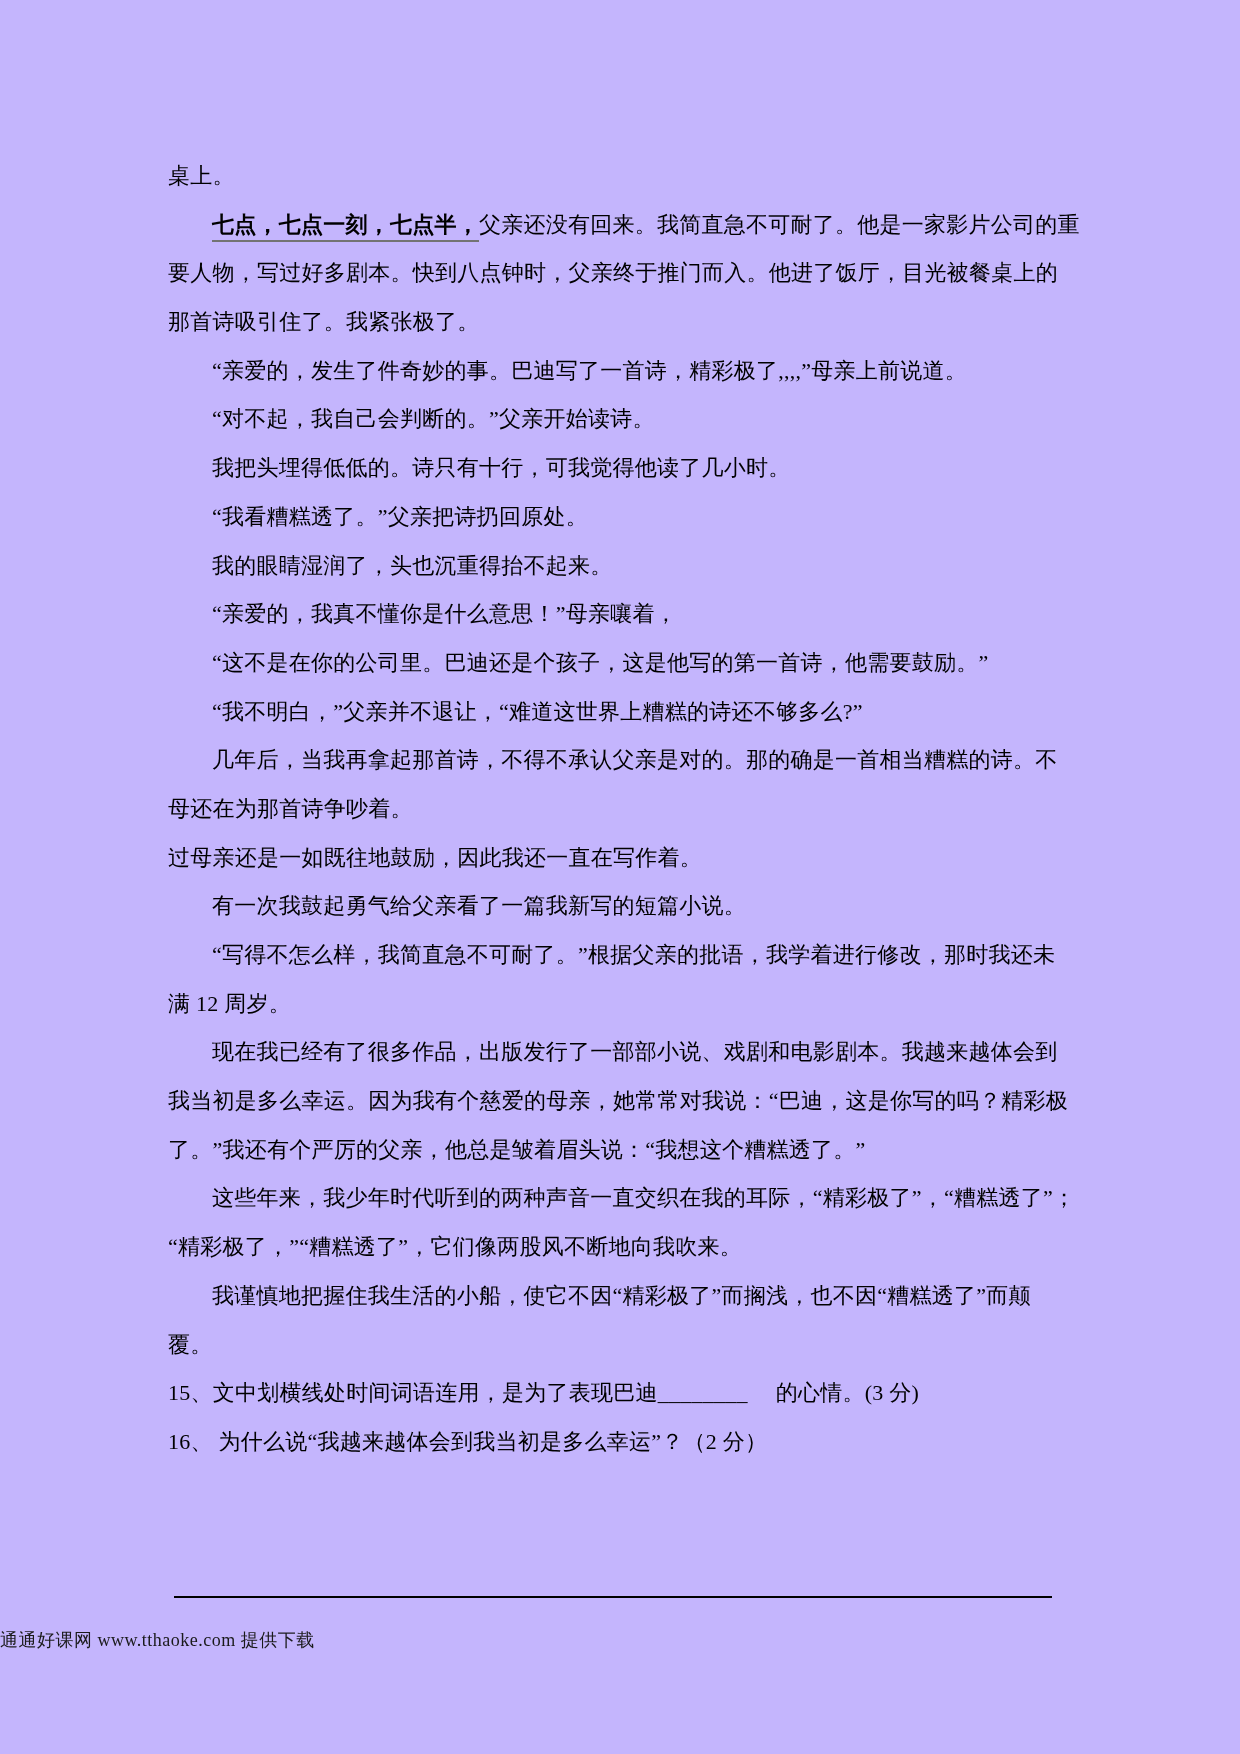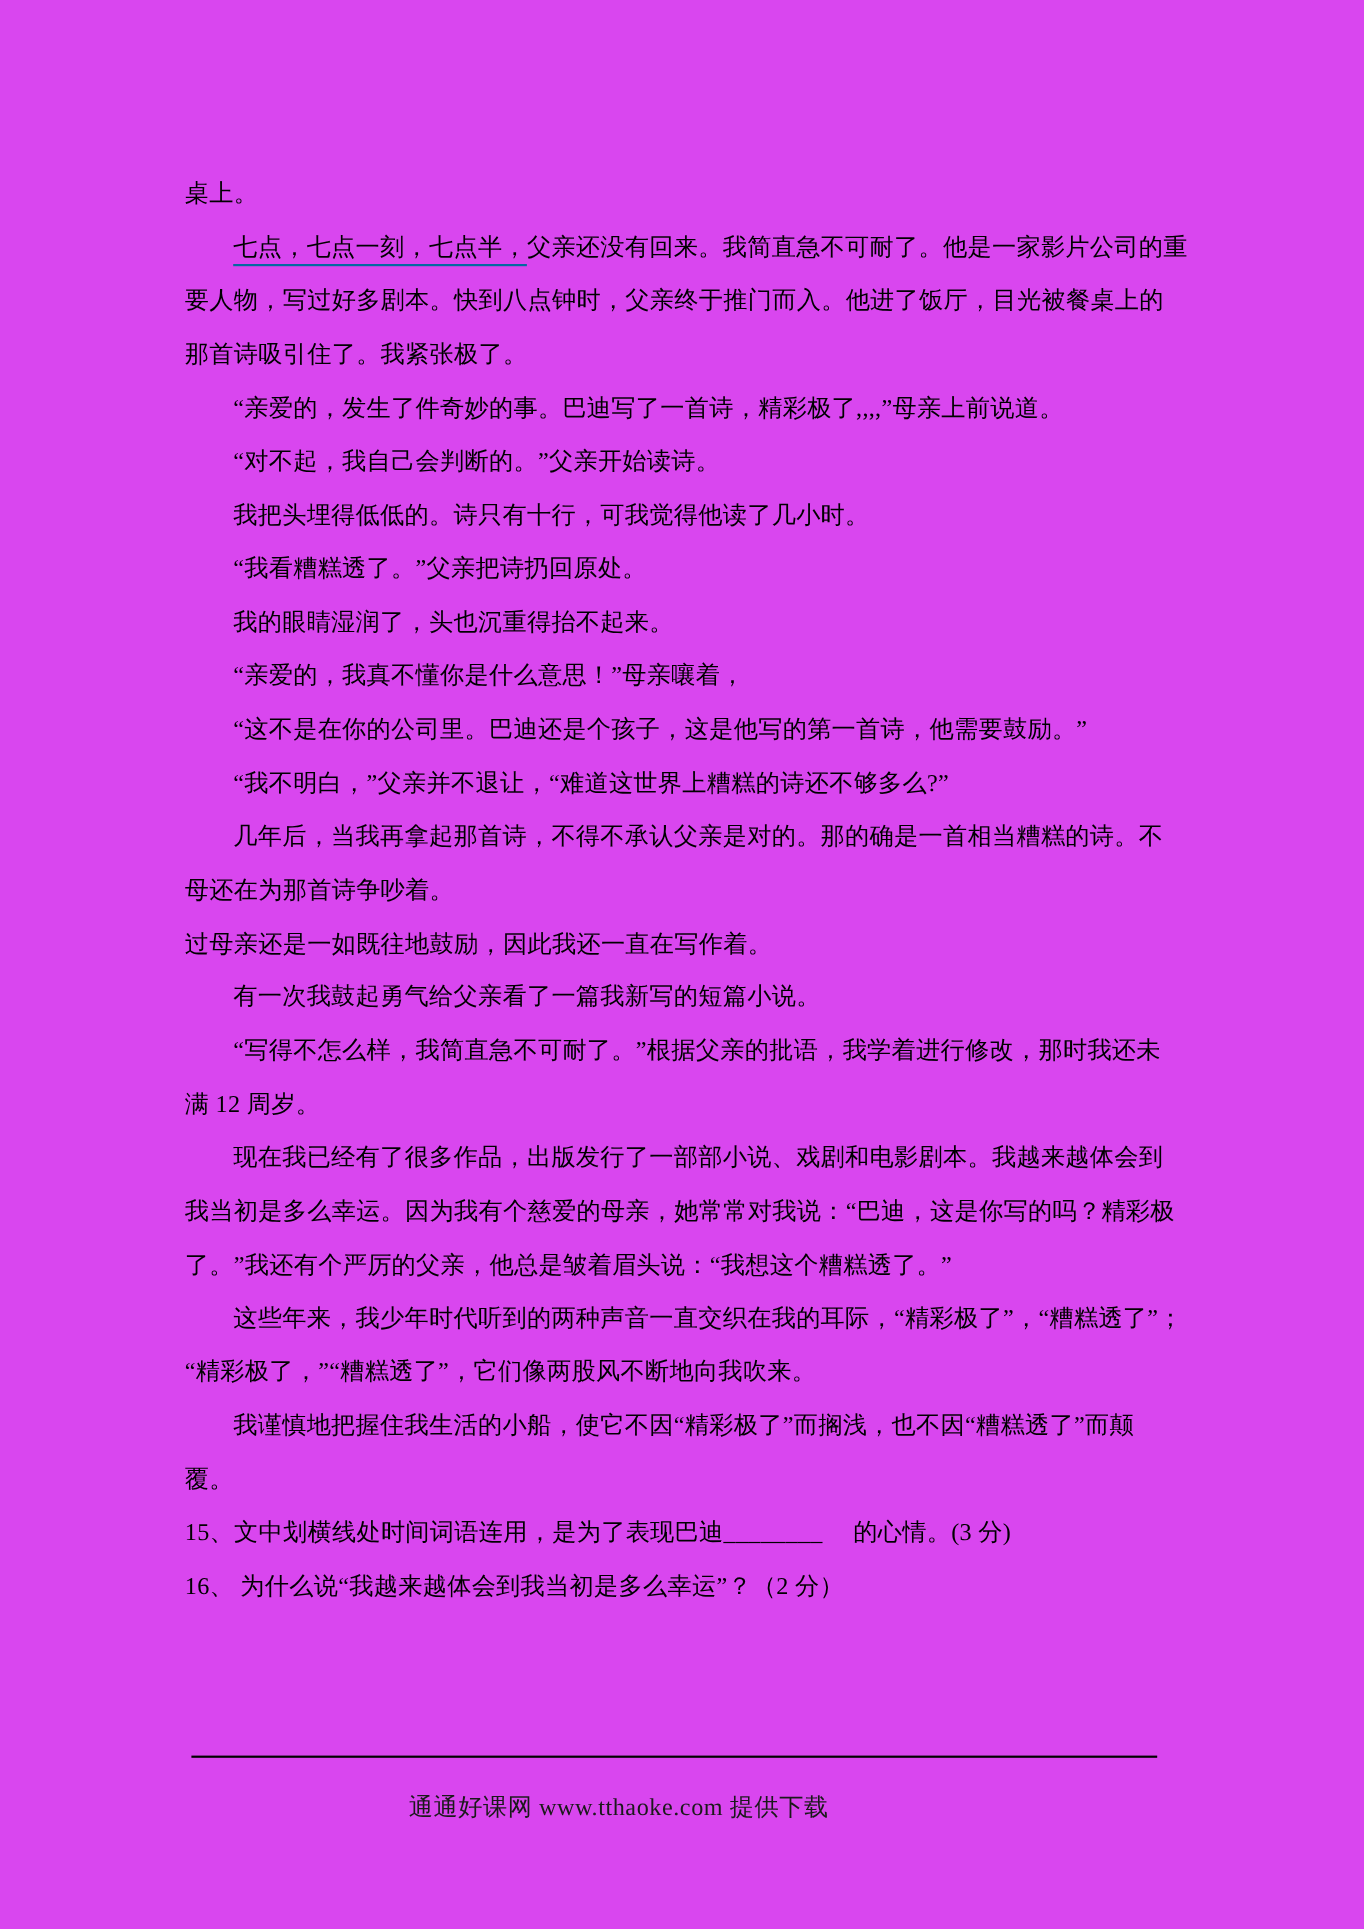--- a/index.html
+++ b/index.html
@@ -1,54 +1,53 @@
 <!DOCTYPE html>
 <html><head>
 <meta charset="utf-8">
 <style>
   html,body{margin:0;padding:0;background:#e8e8e8;}
   .page{
     position:relative;
     width:1240px;height:1754px;
     margin:0 auto;
-    background:#d946ef;
+    background:#c4b5fd;
     font-family:"Liberation Serif","DejaVu Serif",serif;
     color:#000000;
     overflow:hidden;
   }
   .content{
     position:absolute;
     left:168px;top:152px;
     width:896px;
     font-size:22px;
     letter-spacing:0.25px;
   }
   .line{
     height:48.7px;
     line-height:48.7px;
     white-space:nowrap;
   }
   .line.indent{ text-indent:44px; }
   .u{
-    border-bottom:2px solid #0369a1;
+    border-bottom:2px solid #737373;
     padding-bottom:3px;
-    font-weight:normal;
+    font-weight:bold;
   }
   .footer-divider{
     position:absolute;
     left:174px;top:1596px;
     width:878px;height:0;
     border-top:2px solid #000;
   }
   .footer{
     position:absolute;
     left:0;top:1628px;
     width:1125px;
-    text-align:center;
-    font-size:22px;
+    font-size:18px;
     letter-spacing:0.5px;
     color:#1a1a1a;
   }
 </style>
 </head>
 <body>
 
 <div class="page">
   <div class="content">
       <div class="line"><span>桌上。</span></div>

